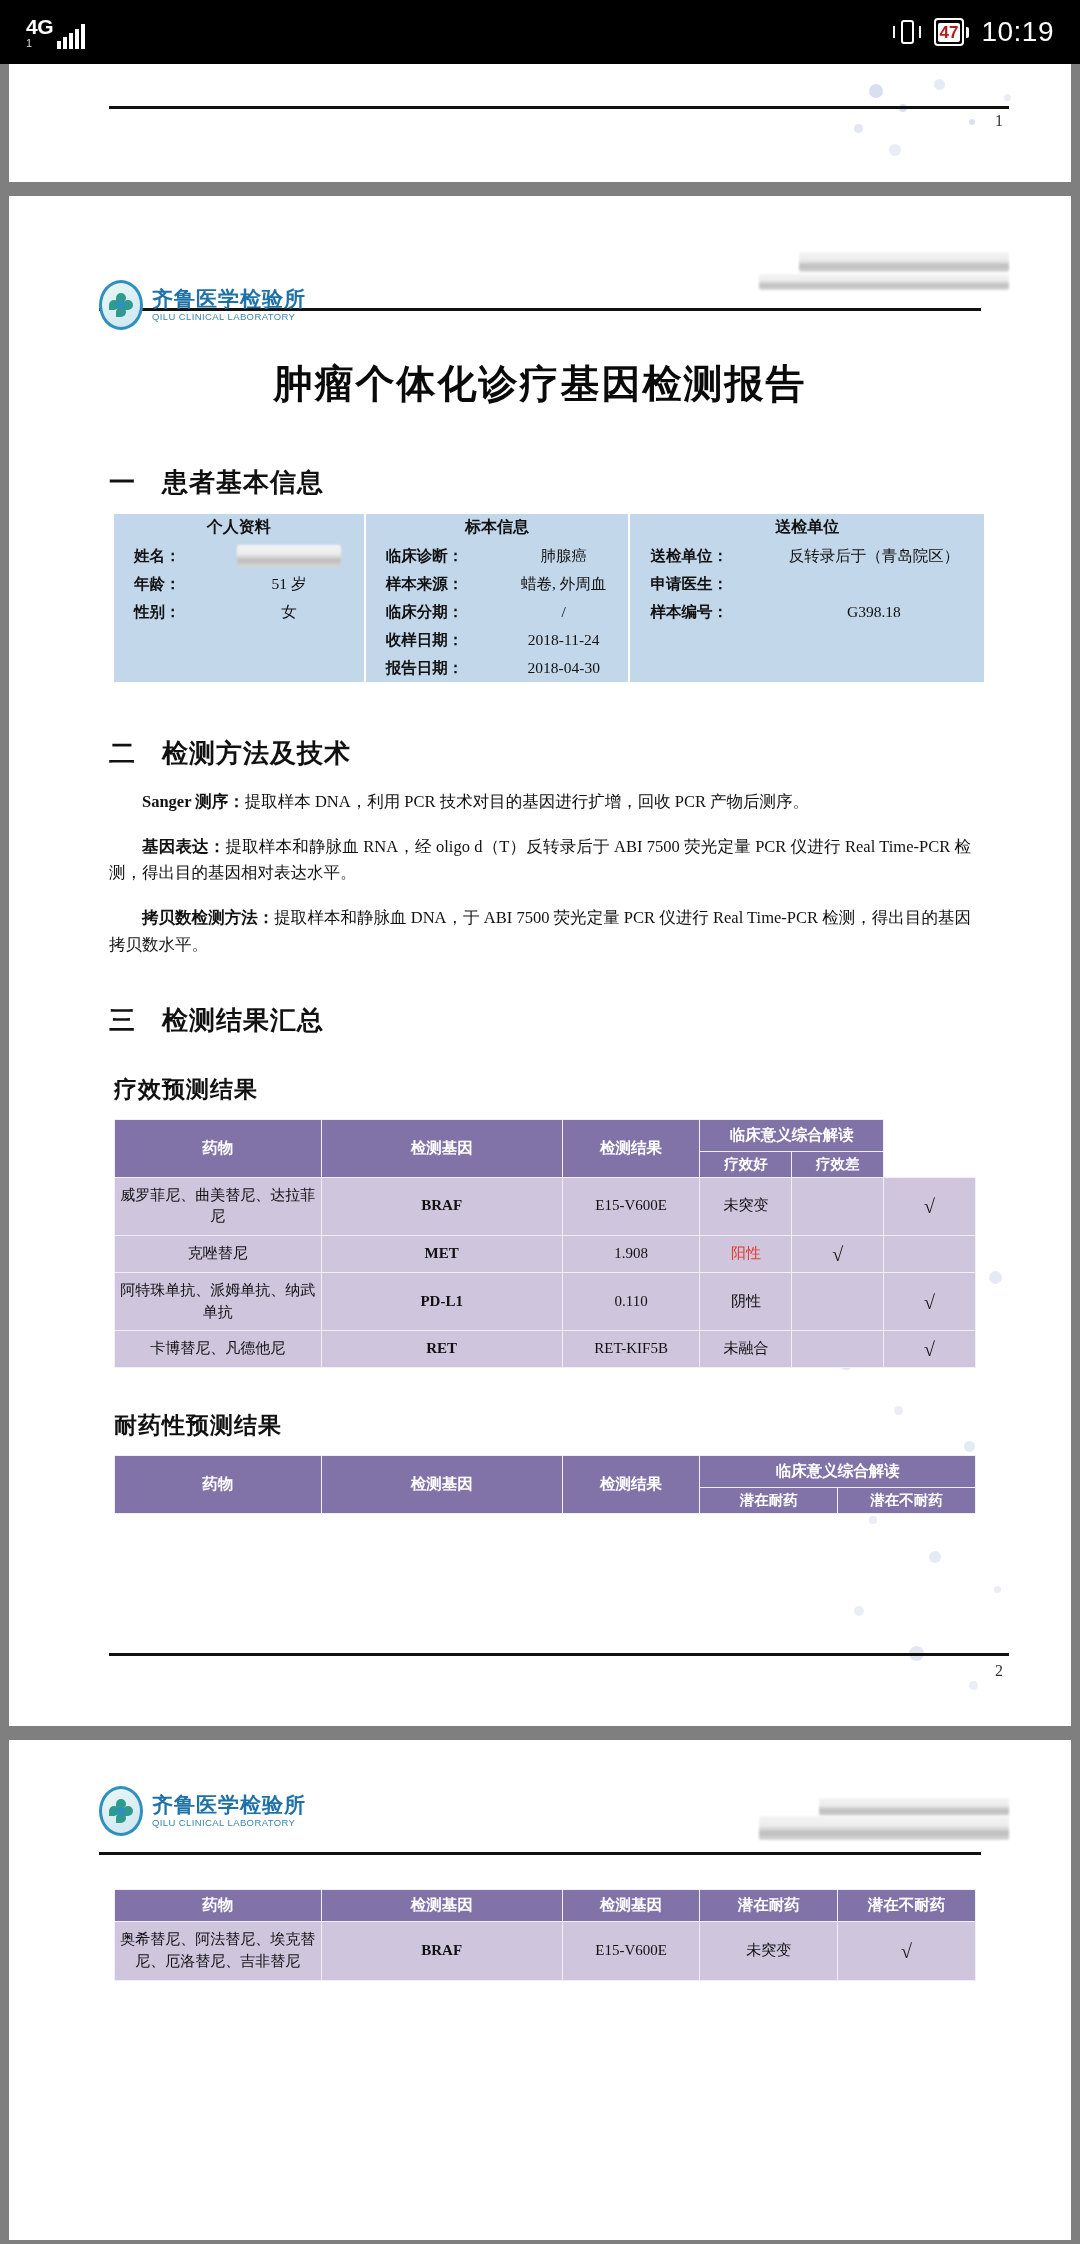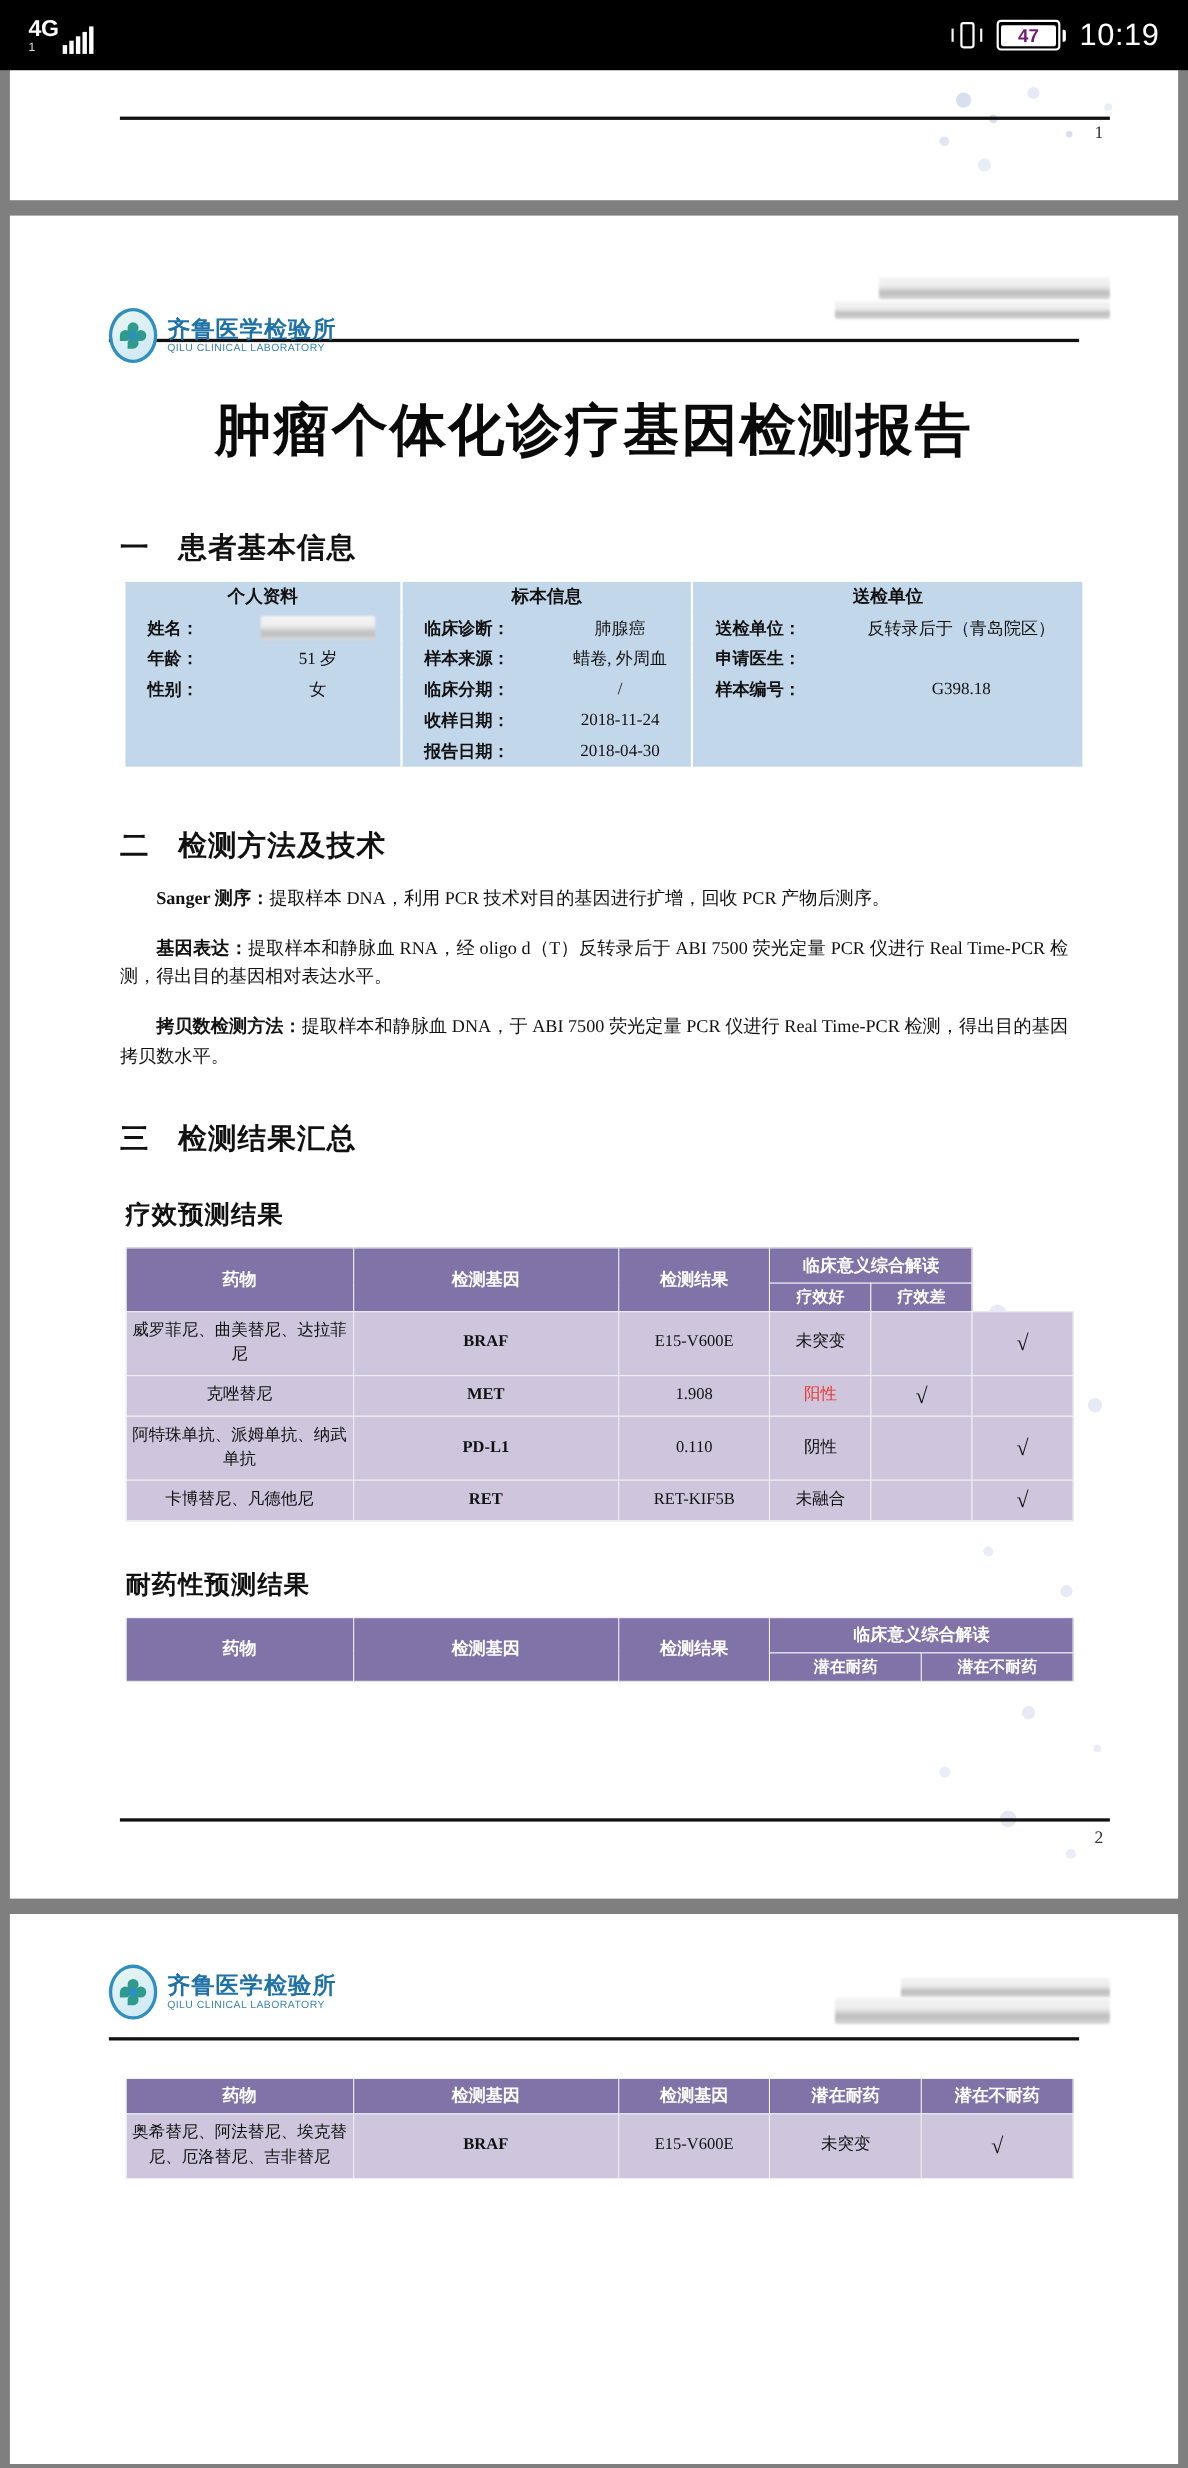--- a/index.html
+++ b/index.html
@@ -33,22 +33,22 @@
   .vib { position: relative; width: 30px; height: 30px; }
   .vib .body { position:absolute; left:9px; top:3px; width:13px; height:24px;
                border:2px solid #fff; border-radius:3px; }
   .vib .w { position:absolute; top:9px; width:5px; height:12px; border:2px solid #fff;
             border-left:0; border-top:0; border-bottom:0; opacity:.95; }
   .vib .w.l { left:1px; transform: scaleX(-1); }
   .vib .w.r { right:1px; }
   .batt { display:flex; align-items:center; }
   .batt .shell { border:2px solid #fff; border-radius:4px; padding:1px 2px; height:28px;
                  display:flex; align-items:center; }
-  .batt .fill { background:#fff; color:#701a75; font-size:17px; font-weight:700;
-                padding:1px 16px; border-radius:2px; line-height:1; }
+  .batt .fill { background:#fff; color:#b91c1c; font-size:17px; font-weight:700;
+                padding:1px 2px; border-radius:2px; line-height:1; }
   .batt .cap { width:3px; height:11px; background:#fff; margin-left:2px; border-radius:0 2px 2px 0; }
   .clock { font-size: 28px; letter-spacing: .5px; }
 
   
   .viewer { width: 1080px; height: 2180px; background: #7f7f7f; position: relative; }
   .page { background: #fff; width: 1062px; margin: 0 auto; position: relative; overflow: hidden; }
   .page + .page { margin-top: 14px; }
 
   
   .page-frag { height: 118px; }
@@ -86,21 +86,21 @@
                font-family:"DejaVu Sans","Liberation Sans",sans-serif; letter-spacing:1px;}
   .logo .len { font-size: 9.5px; color: #3a84ae; letter-spacing: .4px;
                font-family:"Liberation Sans",sans-serif; margin-top:2px;}
   .redact {
     position: absolute; background: linear-gradient(180deg,#f4f4f4 0%, #ededed 40%, #bdbdbd 70%, #d8d8d8 100%);
     filter: blur(1.2px); border-radius: 2px;
   }
   .hdr-rule { margin: 8px 90px 0 90px; border-top: 3px solid #111; }
 
   .doc-title {
-    text-align: center; font-size: 51px; font-weight: 700; letter-spacing: 2px;
+    text-align: center; font-size: 39px; font-weight: 700; letter-spacing: 2px;
     margin-top: 46px; color: #0a0a0a;
     font-family: Liberation Mono, monospace;
   }
 
   .sec-h {
     margin: 54px 0 0 100px; font-size: 26px; font-weight: 700; color: #111;
     font-family: "DejaVu Serif","Liberation Serif",serif; letter-spacing:1px;
   }
   .sec-h .num { margin-right: 26px; }
   .sub-h {

